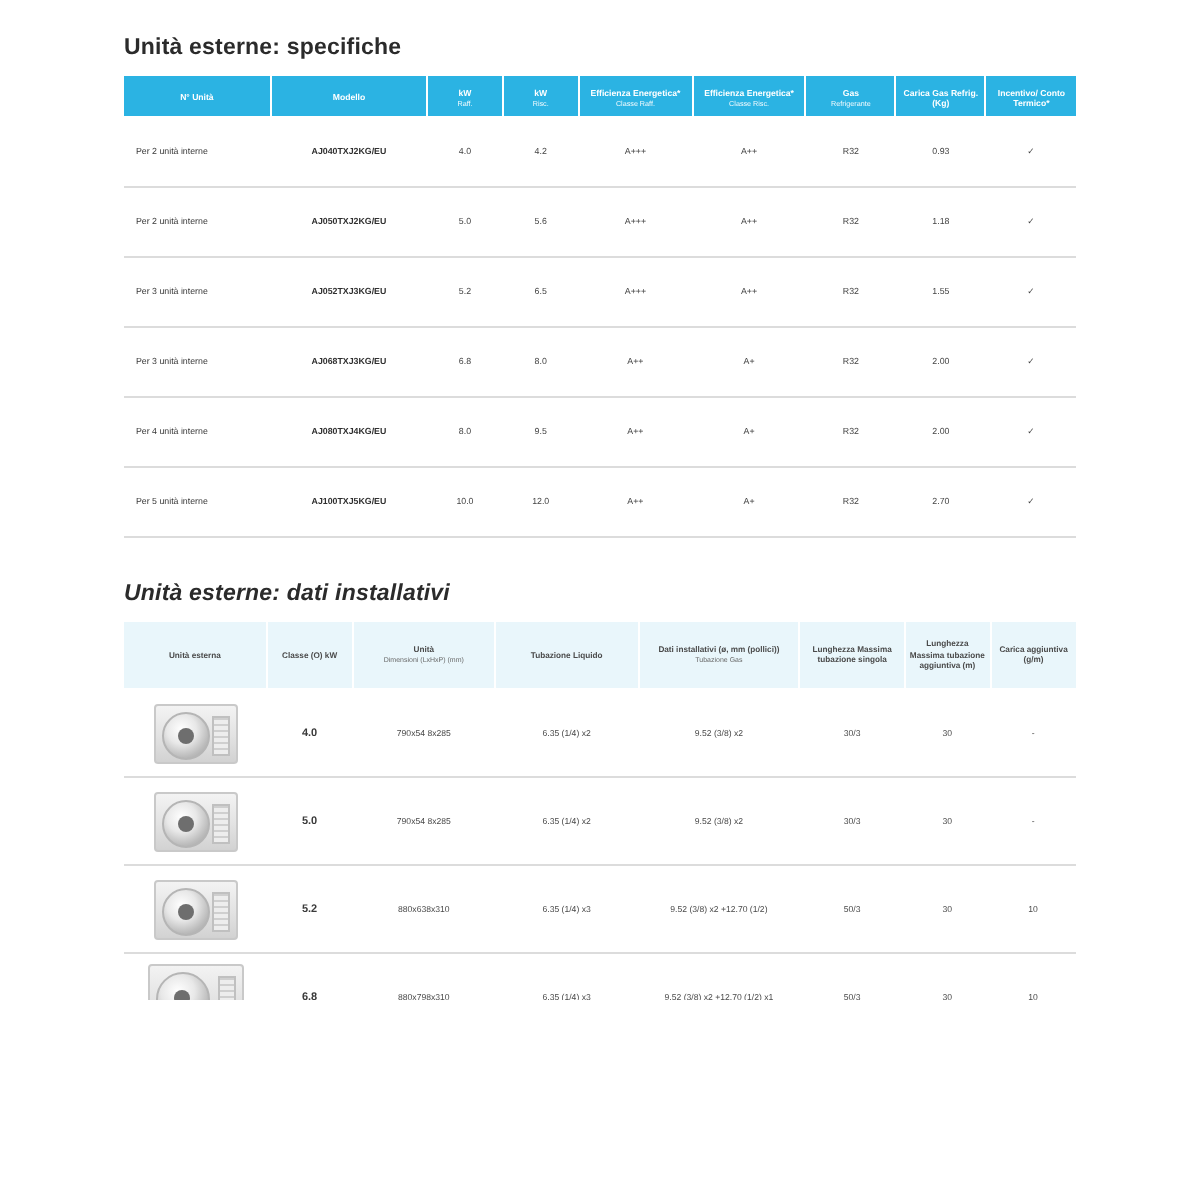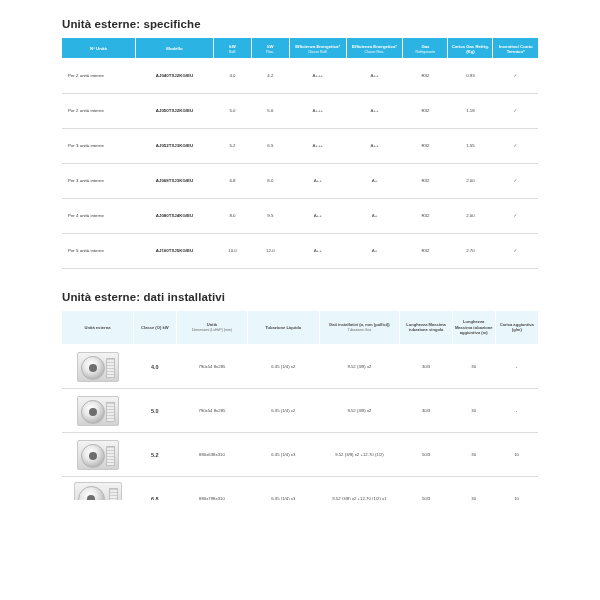--- a/index.html
+++ b/index.html
@@ -16,21 +16,21 @@
     overflow: hidden;
     position: relative;
   }
   h2.section-title {
     font-size: 11.5px;
     font-weight: bold;
     color: #2b2b2b;
     margin: 0 0 8px 0;
     letter-spacing: 0.1px;
   }
-  h2.section-title.second { margin-top: 22px; }
+  h2.section-title.second { margin-top: 22px; font-style: italic; }
 
   table {
     border-collapse: collapse;
     width: 100%;
     table-layout: fixed;
   }
   
   .t1 { font-size: 4.4px; }
   .t1 thead th {
     background: #2bb3e3;

